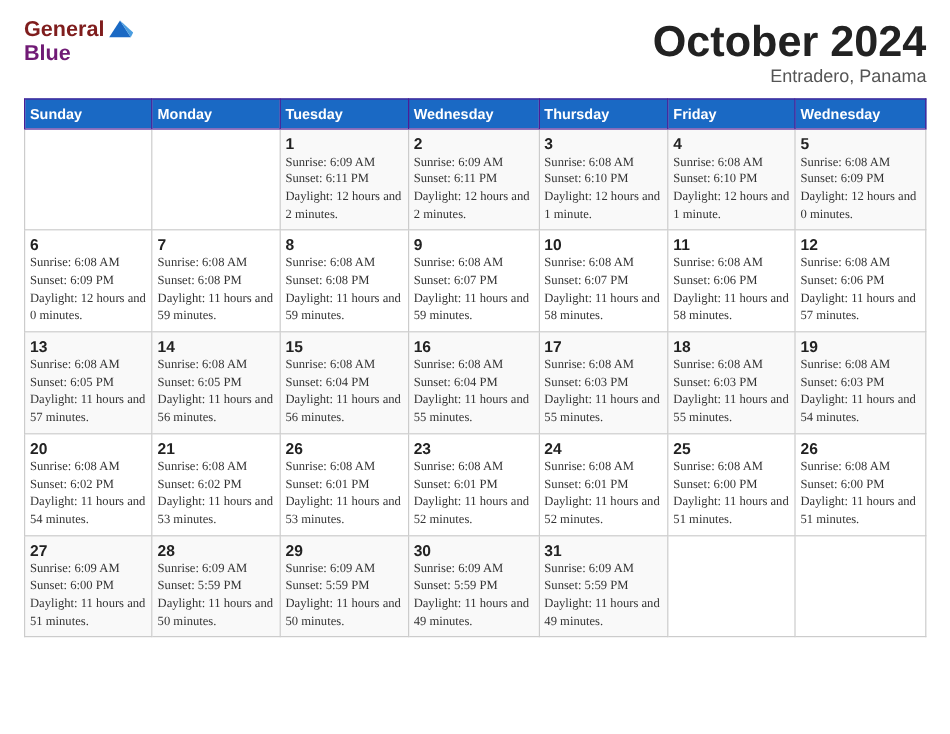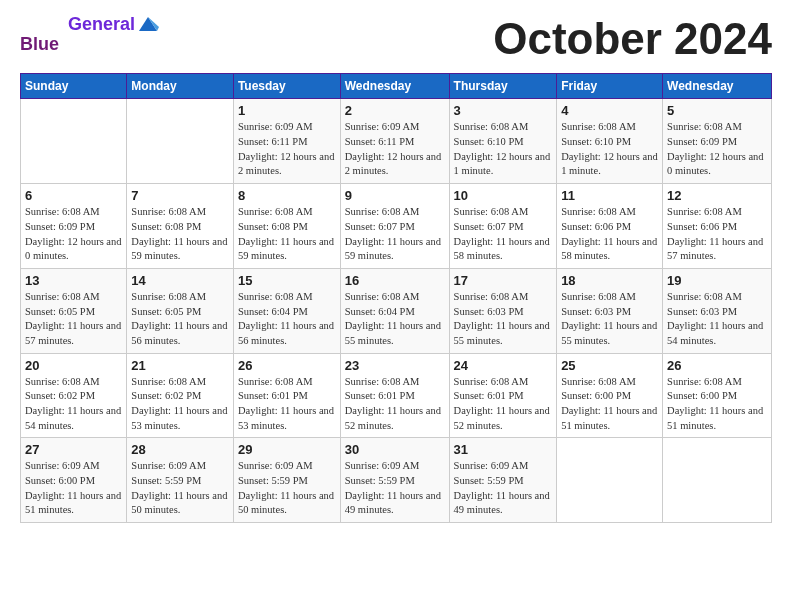--- a/index.html
+++ b/index.html
@@ -32,21 +32,21 @@
     .logo-icon {
       width: 22px;
       height: 22px;
       margin-left: 2px;
       margin-top: -2px;
     }
     .title-area {
       text-align: right;
     }
     .month-title {
-      font-size: 44px;
+      font-size: 36px;
       font-weight: bold;
       color: #222;
       line-height: 1.1;
     }
     .subtitle {
       font-size: 15px;
       color: #555;
     }
     table {
       width: 100%;
@@ -91,31 +91,32 @@
     }
   </style>
 </head>
 <body>
 
 <div class="container">
   <div class="header">
     <div class="logo">
       <div class="logo-text">
         <span style="display:flex;align-items:center;">
-          <span style="font-size:18px;font-weight:bold;color:#6d28d9;margin-left:48px;">General</span>
+          <span style="font-size:18px;font-weight:bold;color:#7f1d1d;">General</span>
           <svg class="logo-icon" viewBox="0 0 22 22" xmlns="http://www.w3.org/2000/svg">
             <polygon points="2,18 11,4 20,18" fill="#1a69c4"></polygon>
             <polygon points="11,4 20,18 22,14" fill="#4a9de0"></polygon>
           </svg>
         </span>
         <span style="font-size:18px;font-weight:bold;color:#701a75;">Blue</span>
       </div>
     </div>
     <div class="title-area">
       <div class="month-title">October 2024</div>
+      <div class="subtitle">Entradero, Panama</div>
     </div>
   </div>
 
   <table>
     <thead>
       <tr>
       <th>Sunday</th>
           <th>Monday</th>
           <th>Tuesday</th>
           <th>Wednesday</th>

